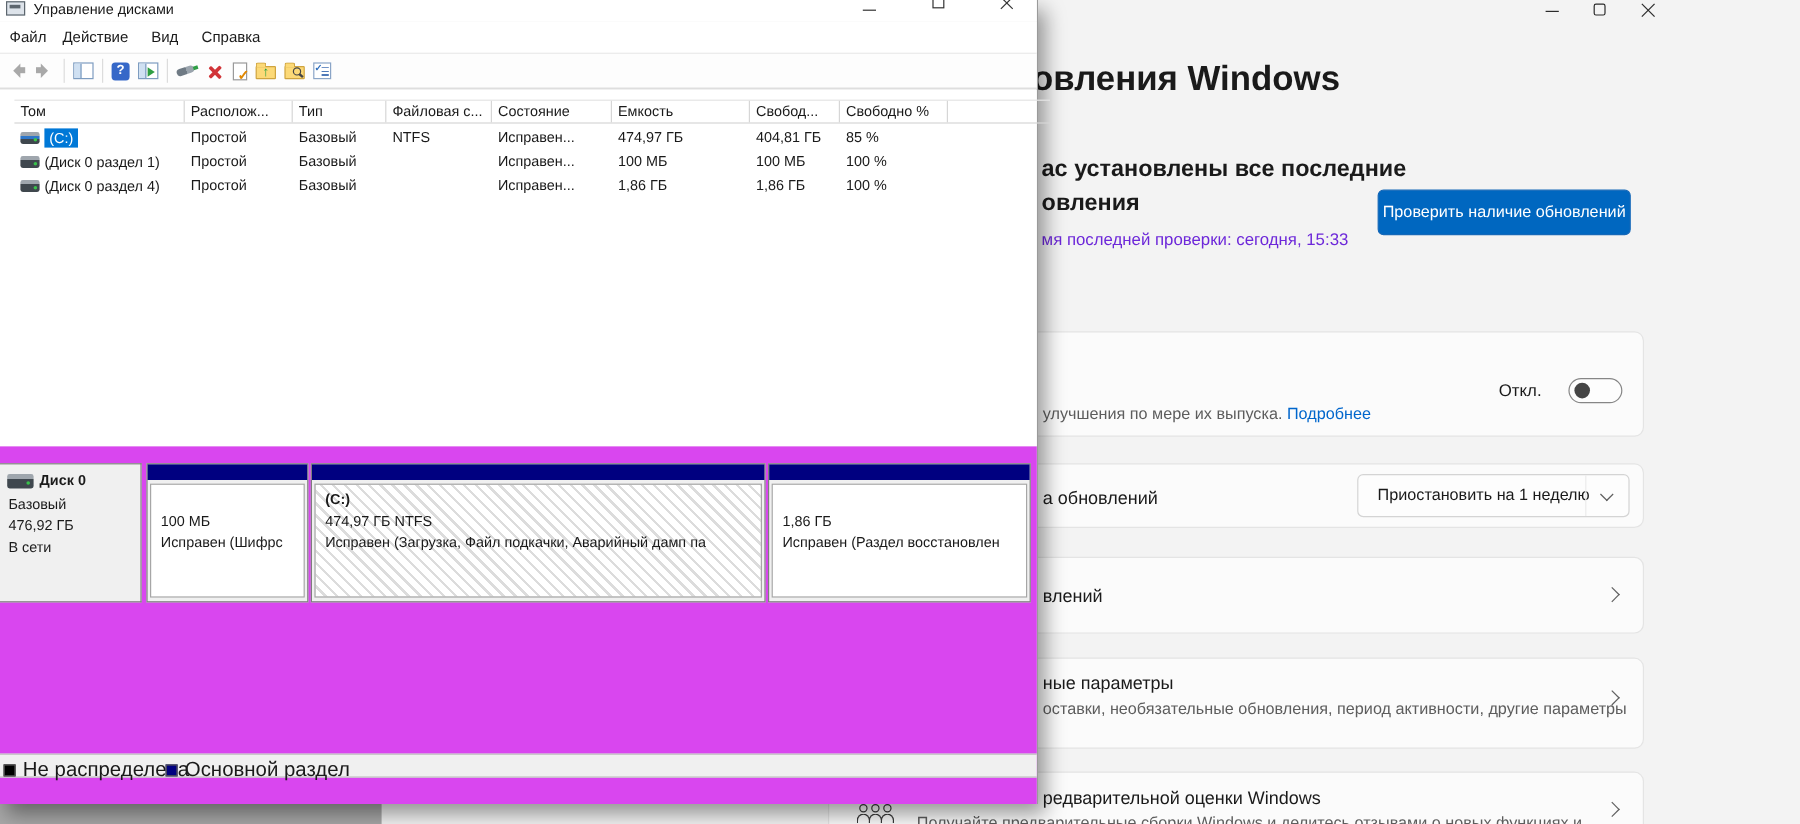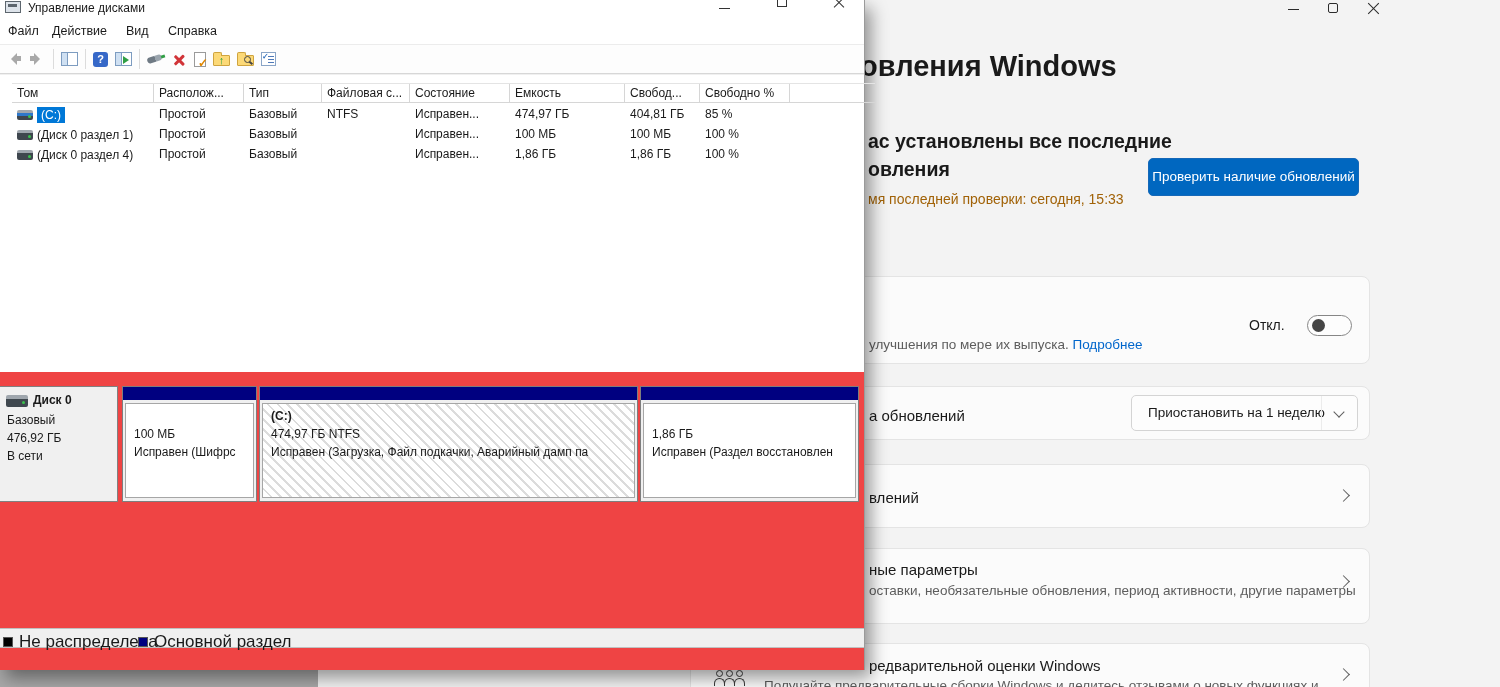--- a/index.html
+++ b/index.html
@@ -12,21 +12,21 @@
   .cap-min { left:962px; top:0; }
   .cap-min i { display:block; position:absolute; left:8px; top:9px; width:11px; height:1px; background:#2b2b2b; }
   .cap-max { left:1002px; top:0; }
   .cap-max i { display:block; position:absolute; left:8px; top:3px; width:10px; height:10px; border:1px solid #2b2b2b; border-radius:2px; }
   .cap-close { left:1044px; top:0; }
   .cap-close i, .cap-close i::after { display:block; position:absolute; left:4px; top:8px; width:15px; height:1px; background:#2b2b2b; transform:rotate(45deg); }
   .cap-close i::after { content:""; left:0; top:0; transform:rotate(90deg); }
   .s-title { position:absolute; left:542px; top:50px; font-size:29px; font-weight:600; color:#1a1a1a; white-space:nowrap; }
   .s-h1 { position:absolute; left:550px; top:130px; font-size:19.5px; font-weight:600; color:#1a1a1a; white-space:nowrap; }
   .s-h2 { position:absolute; left:550px; top:158px; font-size:19.5px; font-weight:600; color:#1a1a1a; }
-  .s-lastcheck { position:absolute; left:550px; top:191px; font-size:14px; color:#a16207; white-space:nowrap; }
+  .s-lastcheck { position:absolute; left:550px; top:191px; font-size:14px; color:#6d28d9; white-space:nowrap; }
   .s-bluebtn { position:absolute; left:830px; top:158px; width:211px; height:38px; background:#0067c0; border:1px solid #1568b8; border-radius:5px; color:#fff; font-size:13.5px; text-align:center; line-height:36px; white-space:nowrap; }
   .card { position:absolute; left:372px; width:680px; background:#fbfbfb; border:1px solid #e4e4e4; border-radius:8px; }
   .c1 { top:276px; height:88px; } .c2 { top:386px; height:54px; }
   .c3 { top:464px; height:64px; } .c4 { top:548px; height:76px; } .c5 { top:643px; height:70px; }
   .card .t { position:absolute; left:178px; font-size:15px; color:#1a1a1a; white-space:nowrap; }
   .card .d { position:absolute; left:178px; font-size:13.5px; color:#5d5d5d; white-space:nowrap; }
   .link { color:#0066cc; }
   .toggle-label { position:absolute; left:558px; top:40px; width:50px; font-size:14px; color:#1a1a1a; }
   .toggle { position:absolute; left:616px; top:38px; width:45px; height:21px; border:1px solid #868686; border-radius:11px; background:#fdfdfd; }
   .toggle .knob { position:absolute; left:4px; top:3px; width:13px; height:13px; border-radius:50%; background:#454545; }
@@ -90,21 +90,21 @@
   .hdr-cell { font-size:12px; color:#1a1a1a; padding:2px 0 0 5px; border-right:1px solid #d6d6d6; overflow:hidden; white-space:nowrap; }
   .tbl-cell { font-size:12px; color:#1a1a1a; padding:2px 0 0 5px; overflow:hidden; white-space:nowrap; }
   .w0{width:142px;} .w1{width:90px;} .w2{width:78px;} .w3{width:88px;} .w4{width:100px;} .w5{width:115px;} .w6{width:75px;} .w7{width:90px;} .w8{width:85px; border-right:none;}
   .r0{top:30px;} .r1{top:50px;} .r2{top:70px;}
   .volcell { display:flex; align-items:center; gap:4px; padding-top:0; }
   .vol-ic { flex:none; width:16px; height:10px; border-radius:2px; background:linear-gradient(#9fa6ad 0 3px,#3f474e 3px); position:relative; }
   .vol-ic::after { content:""; position:absolute; right:2px; bottom:2px; width:3px; height:3px; border-radius:50%; background:#39c24b; }
   .vol-ic.c { background:linear-gradient(#9fa6ad 0 3px,#2e77c9 3px 6px,#3f474e 6px); }
   .sel { background:#0078d7; color:#fff; padding:1px 4px; }
 
-  .dm-graphic { position:absolute; left:0; top:372px; width:100%; height:298px; background:#ef4444; }
+  .dm-graphic { position:absolute; left:0; top:372px; width:100%; height:298px; background:#d946ef; }
   .diskpanel { position:absolute; left:0; top:14px; width:118px; height:116px; border:1px solid #808080; border-left:none; background:#f0f0f0; }
   .disk-ic { position:absolute; left:6px; top:8px; width:22px; height:12px; border-radius:2px; background:linear-gradient(#9fa6ad 0 4px,#3f474e 4px); }
   .disk-ic::after { content:""; position:absolute; right:3px; bottom:3px; width:3px; height:3px; border-radius:50%; background:#39c24b; }
   .dp-name { position:absolute; left:33px; top:6px; font-size:12px; font-weight:bold; color:#1a1a1a; }
   .dp-line { position:absolute; left:7px; font-size:12px; color:#1a1a1a; white-space:nowrap; }
   .parts { position:absolute; left:122px; top:14px; width:738px; height:116px; }
   .part { position:absolute; top:0; height:116px; border:1px solid #7e7e7e; background:#f0f0f0; }
   .part .bar { position:absolute; left:0; top:0; width:100%; height:13px; background:#000080; }
   .part .body { position:absolute; left:2px; right:2px; top:16px; bottom:3px; background:#fff; border:1px solid #a6a6a6; overflow:hidden; }
   .part .body.hatch { background:repeating-linear-gradient(45deg,#ffffff 0 5px,#dcdcdc 5px 7px); }

